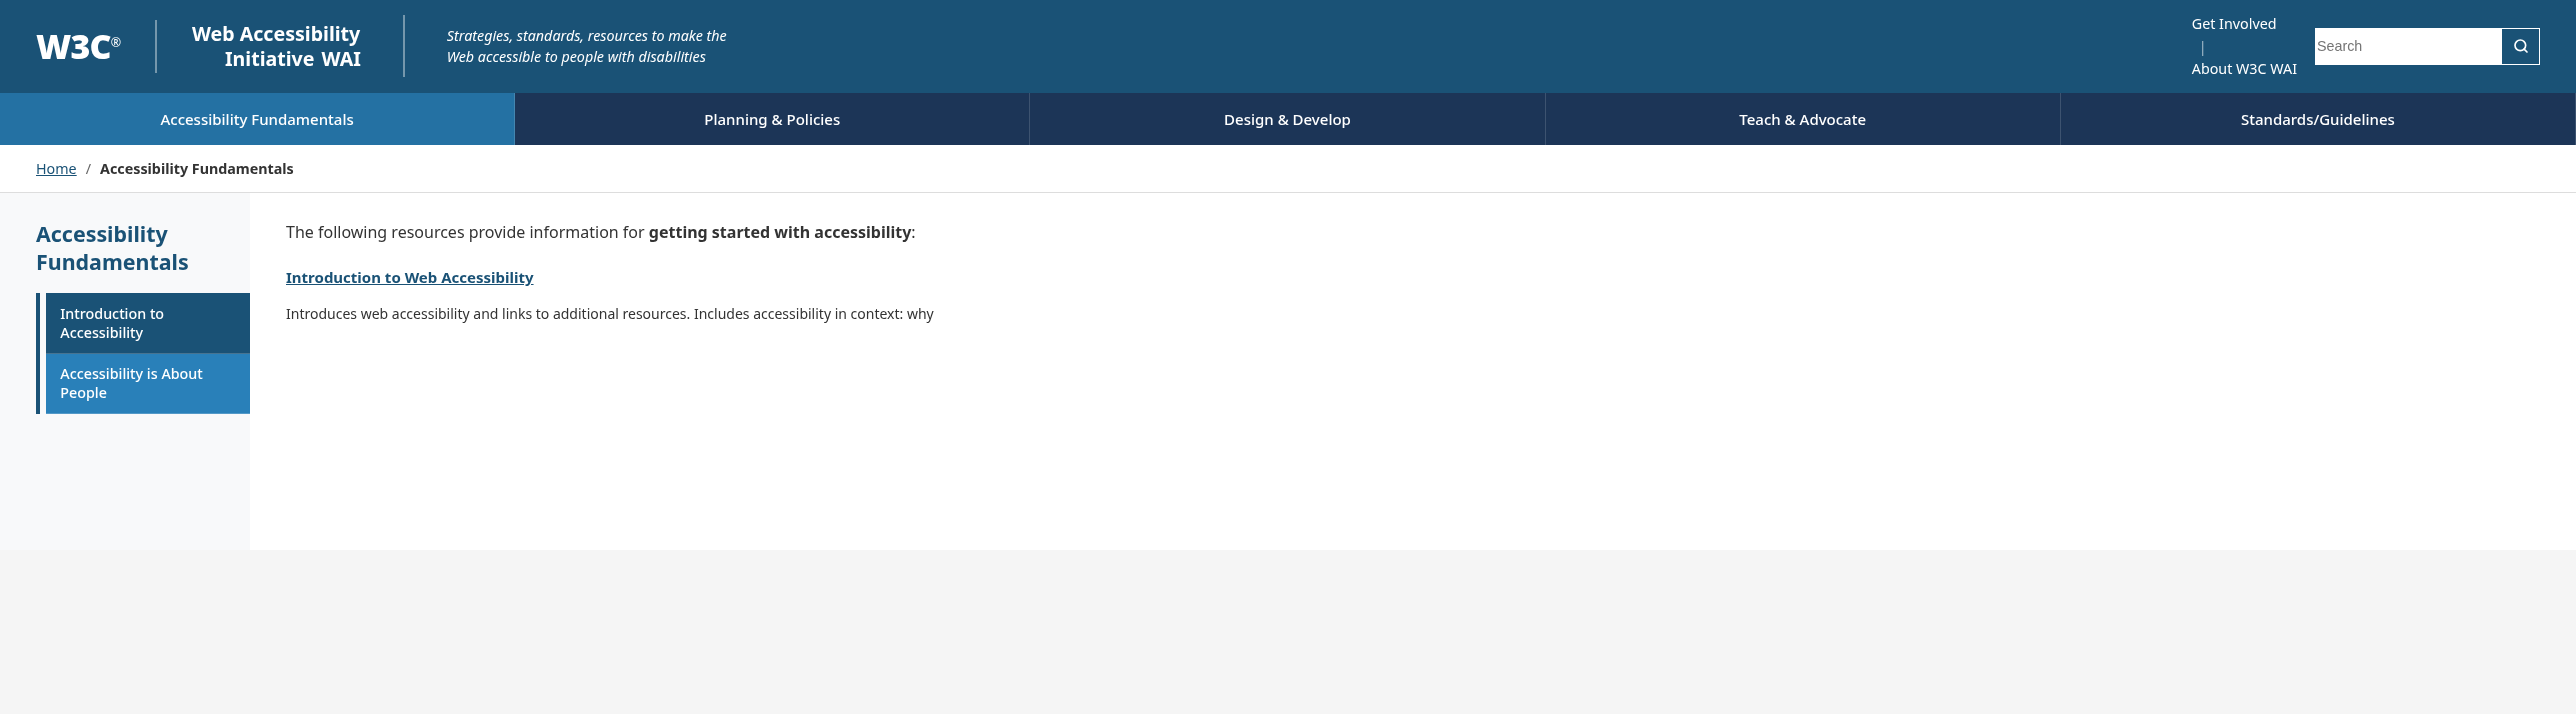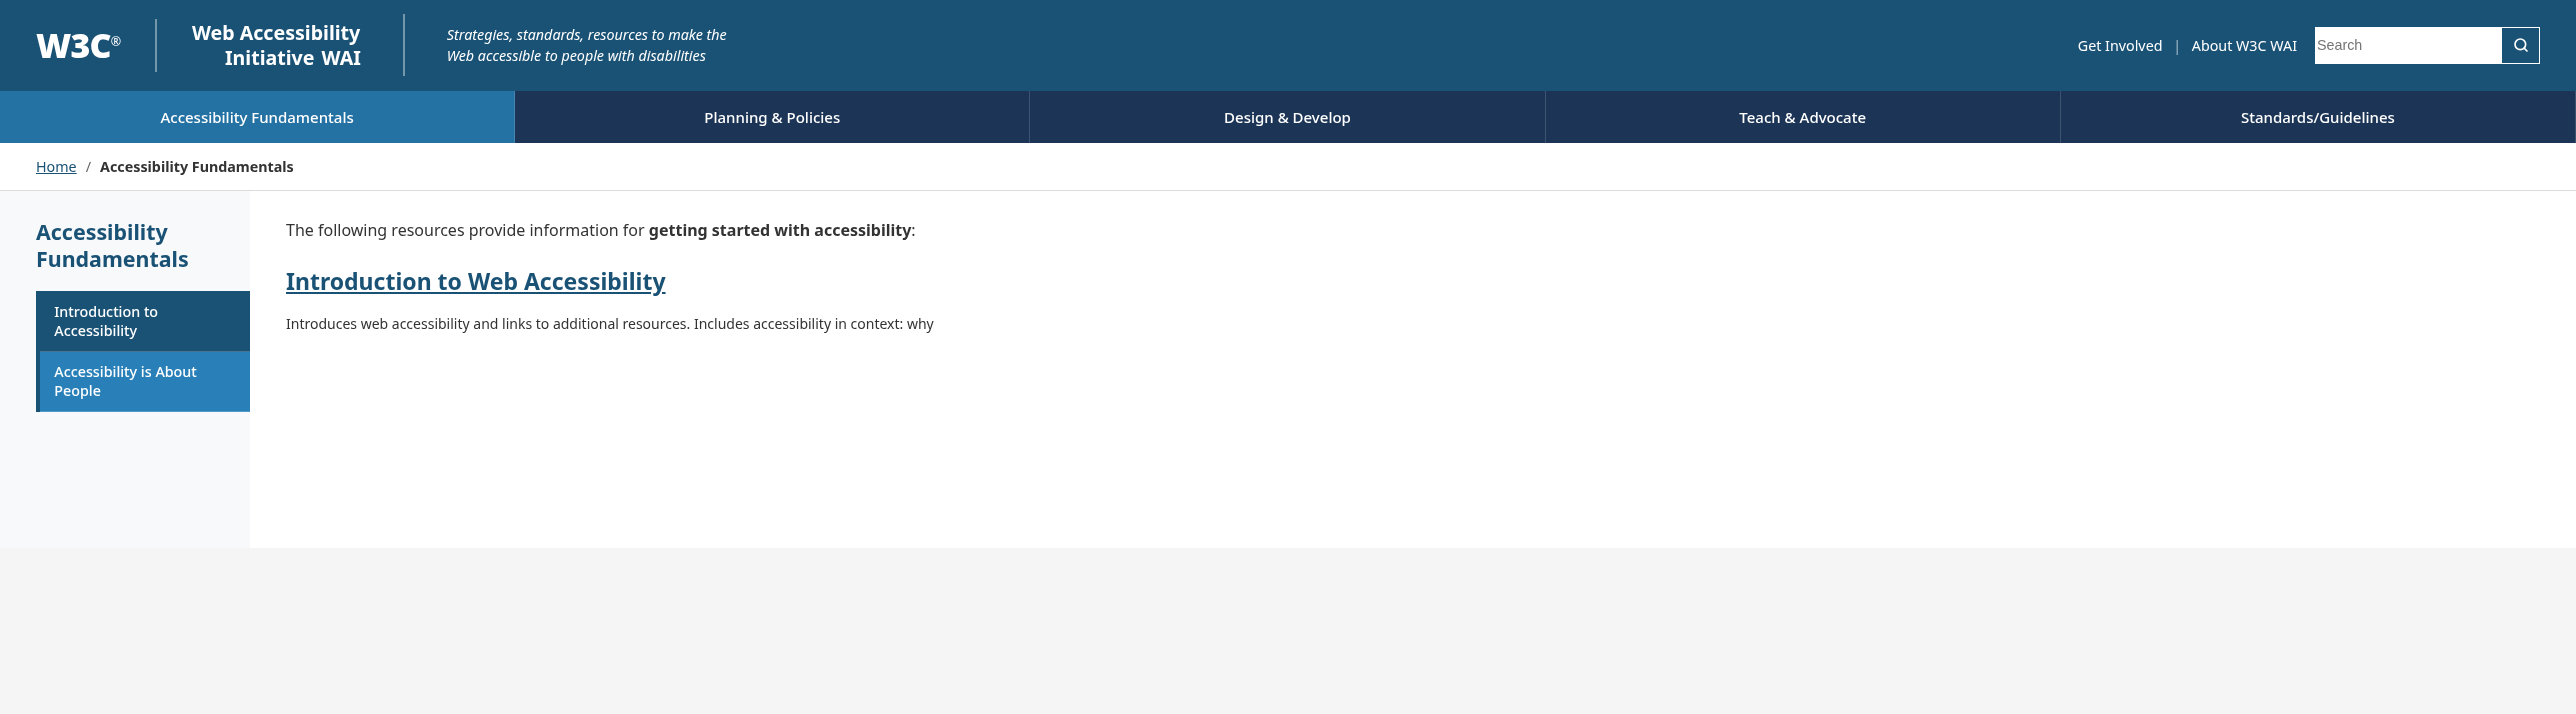--- a/index.html
+++ b/index.html
@@ -95,20 +95,21 @@
       gap: 0;
     }
 
     .header-links {
       display: flex;
       align-items: flex-start;
       gap: 3.6px;
       color: #fff;
       font-size: 14.3px;
       margin-right: 18px;
+      flex-direction: column;
     }
 
     .header-link {
       color: #fff;
       text-decoration: none;
       font-size: 14.3px;
       white-space: nowrap;
     }
 
     .link-sep {
@@ -226,21 +227,21 @@
       color: #1a5276;
       font-size: 21.4px;
       font-weight: 700;
       line-height: 1.3;
       margin-bottom: 14.3px;
       padding-bottom: 3.6px;
     }
 
     .sidebar-nav {
       border-left: 4.5px solid #1a5276;
-      padding-left: 0;
+      padding-left: 6px;
     }
 
     .sidebar-nav ul {
       list-style: none;
       padding: 0;
       margin: 0;
     }
 
     .sidebar-nav li a {
       display: block;
@@ -277,21 +278,21 @@
       color: #333;
       line-height: 1.6;
       margin-bottom: 21.4px;
     }
 
     .intro-paragraph strong {
       font-weight: 700;
     }
 
     .resource-title {
-      font-size: 23px;
+      font-size: 15px;
       font-weight: 700;
       color: #1a5276;
       text-decoration: underline;
       margin-bottom: 7.1px;
       display: block;
     }
 
     .resource-desc {
       font-size: 14px;
       color: #333;

